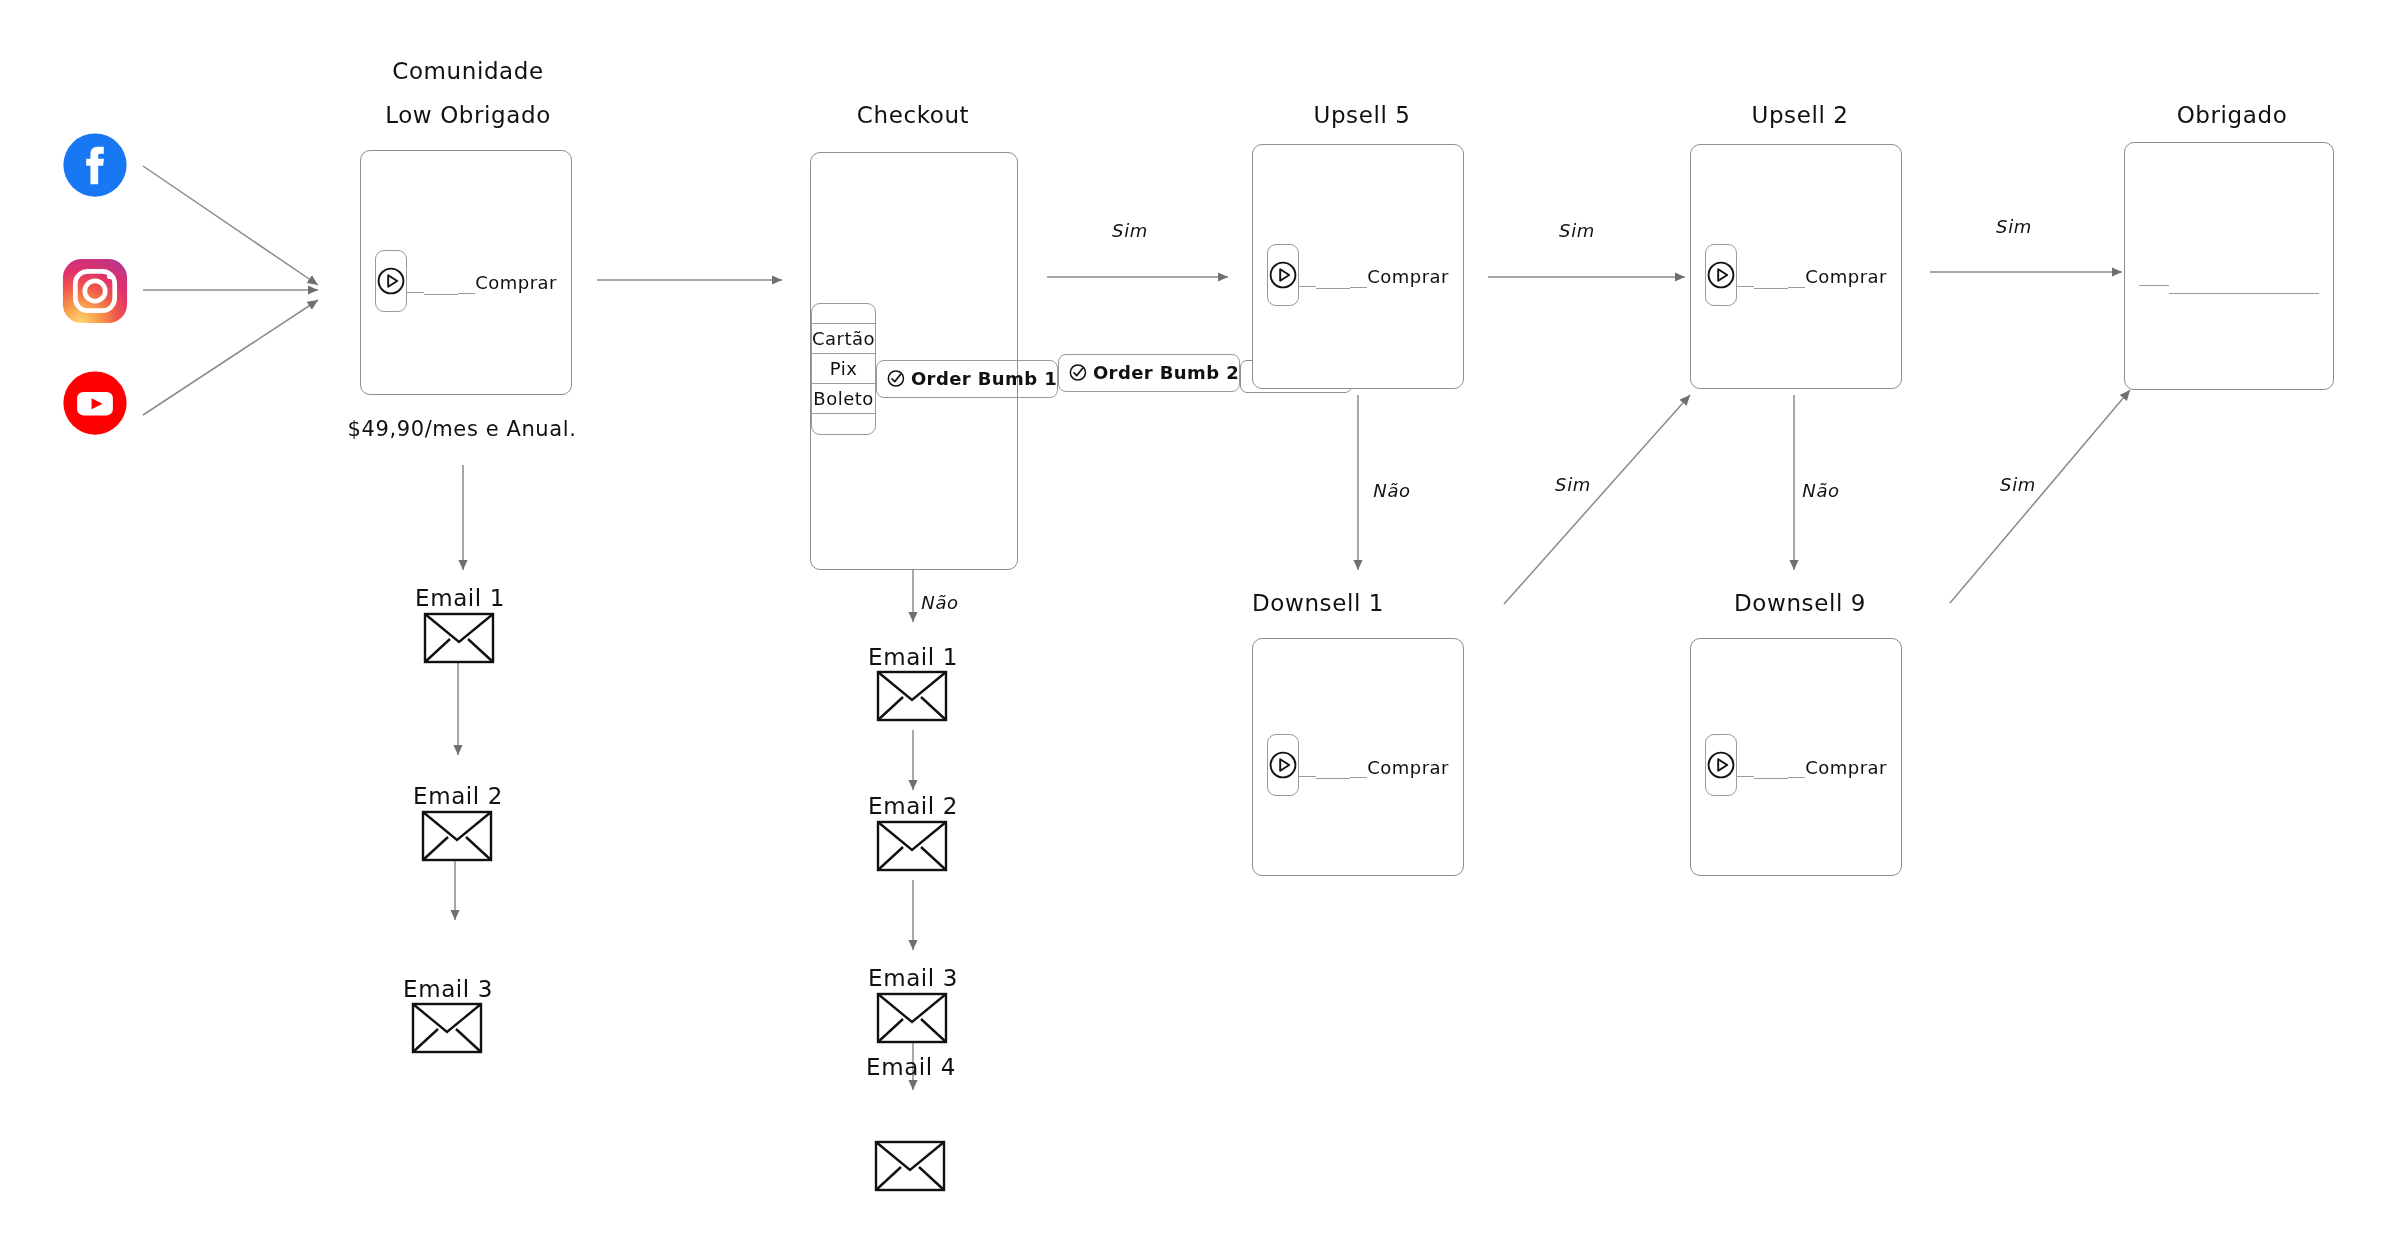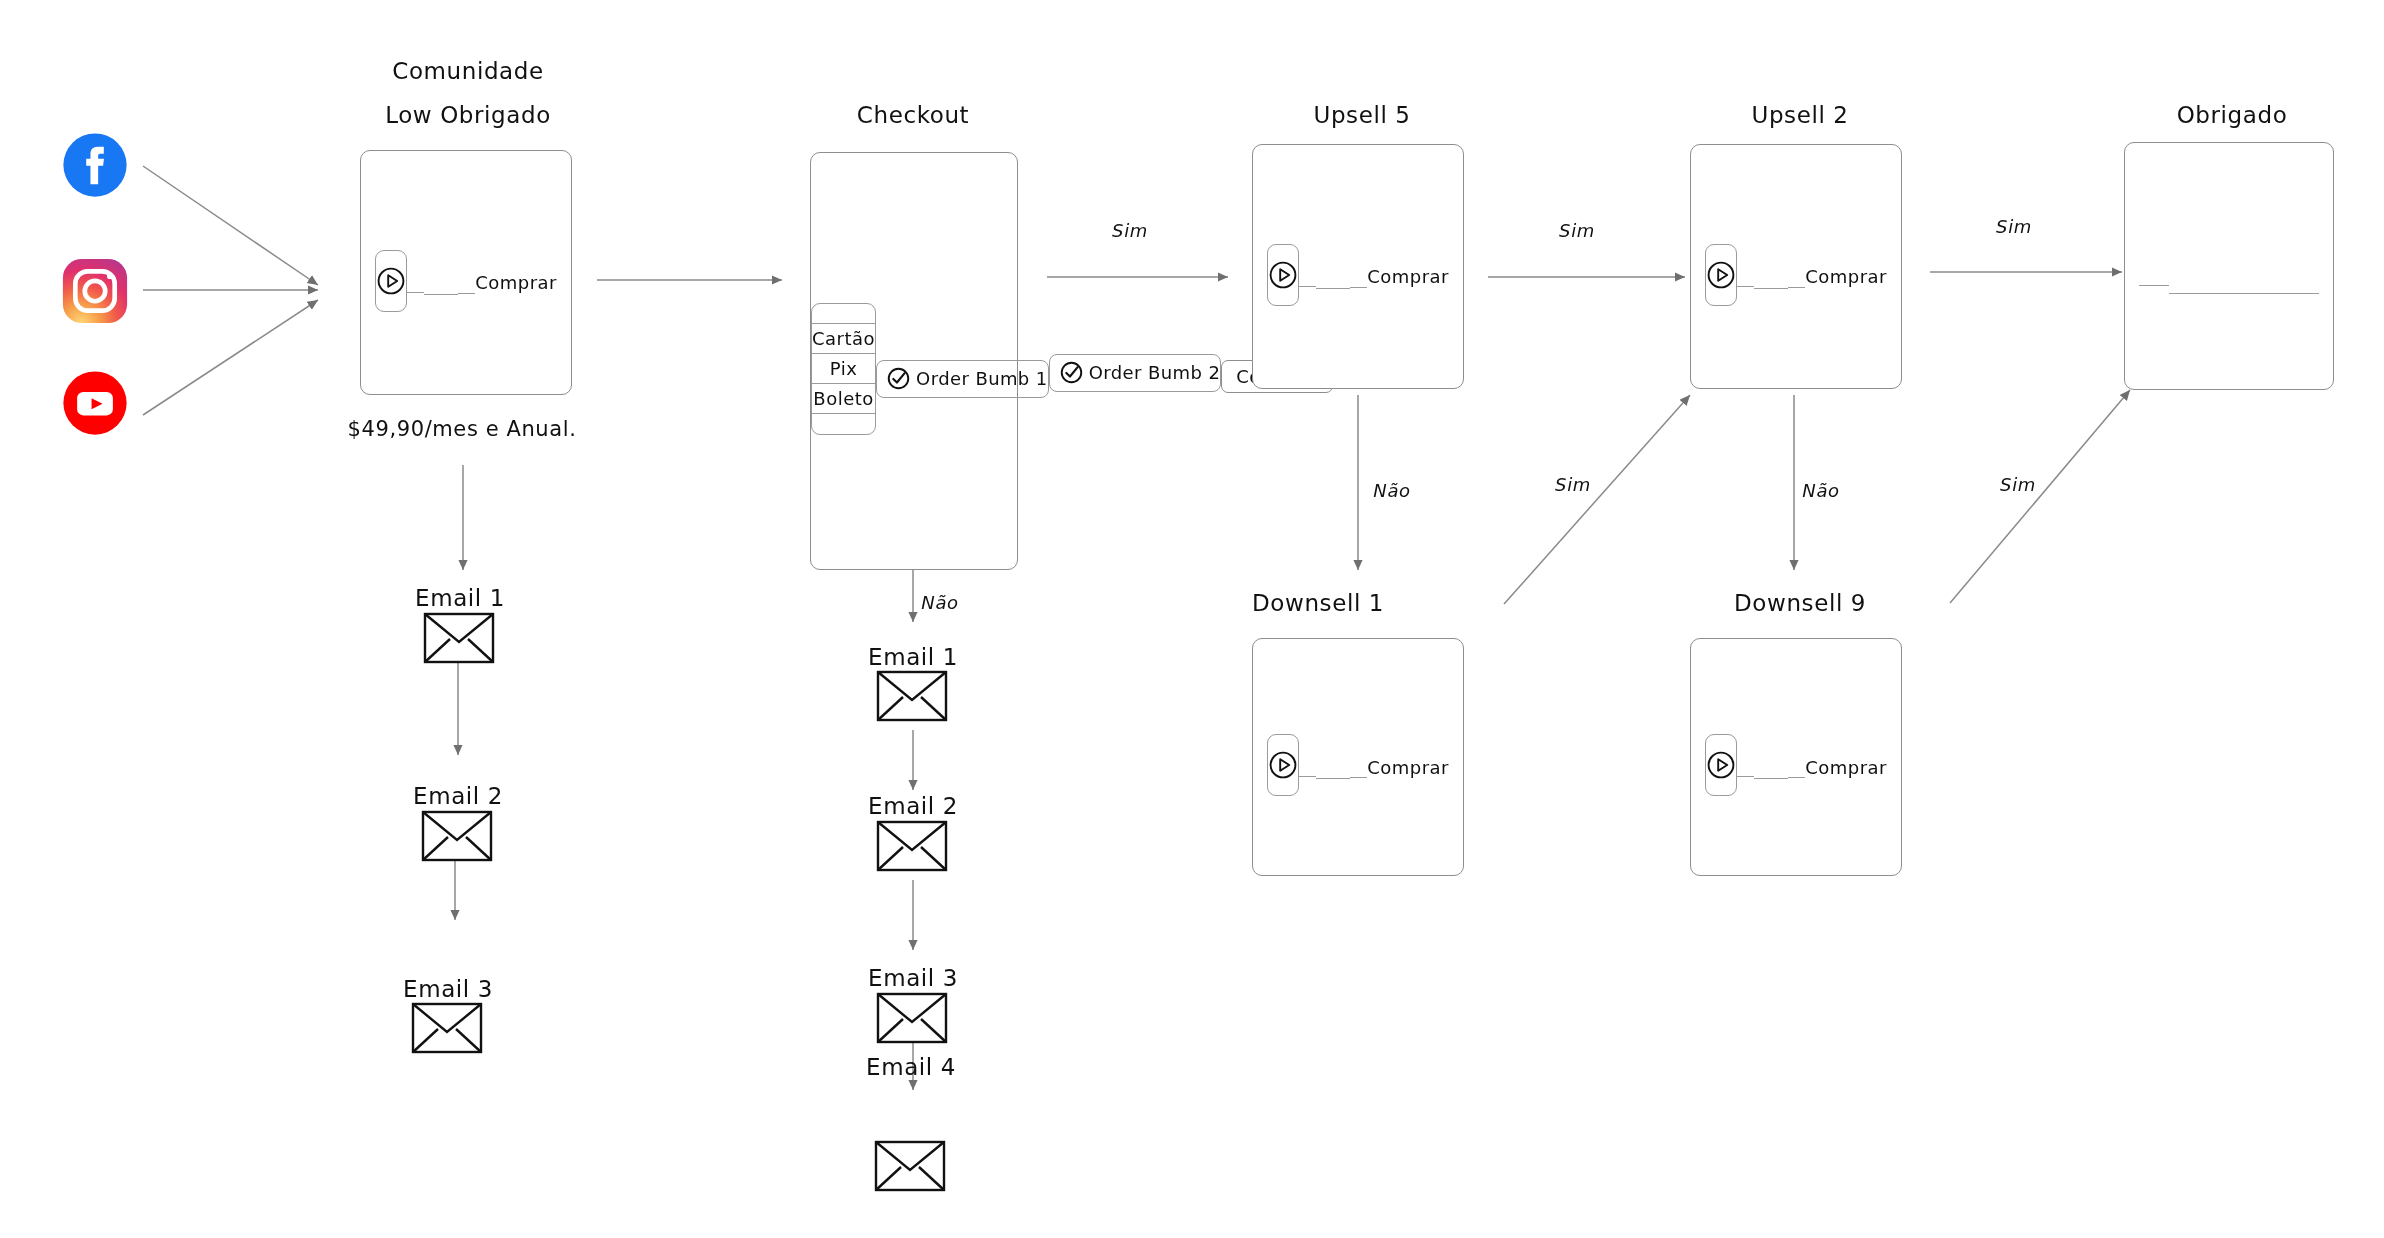--- a/index.html
+++ b/index.html
@@ -72,20 +72,21 @@
   .pay-row.last { border-bottom: none; height: 20px; }
 
   .bump {
     width: 182px; height: 38px;
     border: 1.6px solid #9a9a9a;
     border-radius: 8px;
     display: flex; align-items: center; gap: 6px;
     padding-left: 10px;
     font-size: 18px; color: #111; letter-spacing:.4px;
     white-space: nowrap;
+    font-weight: bold;
   }
   .buy-btn {
     border: 1.6px solid #8d8d8d;
     border-radius: 7px;
     padding: 5px 14px;
     font-size: 18px; color: #111; letter-spacing:.5px;
   }
 
   
   .envelope { position: absolute; }

